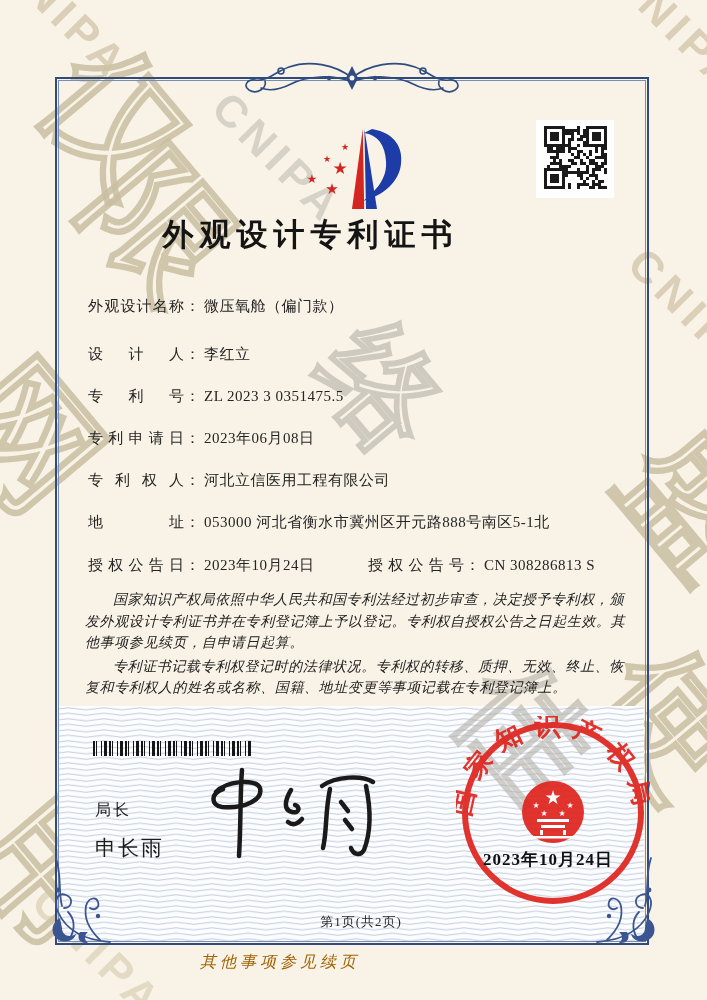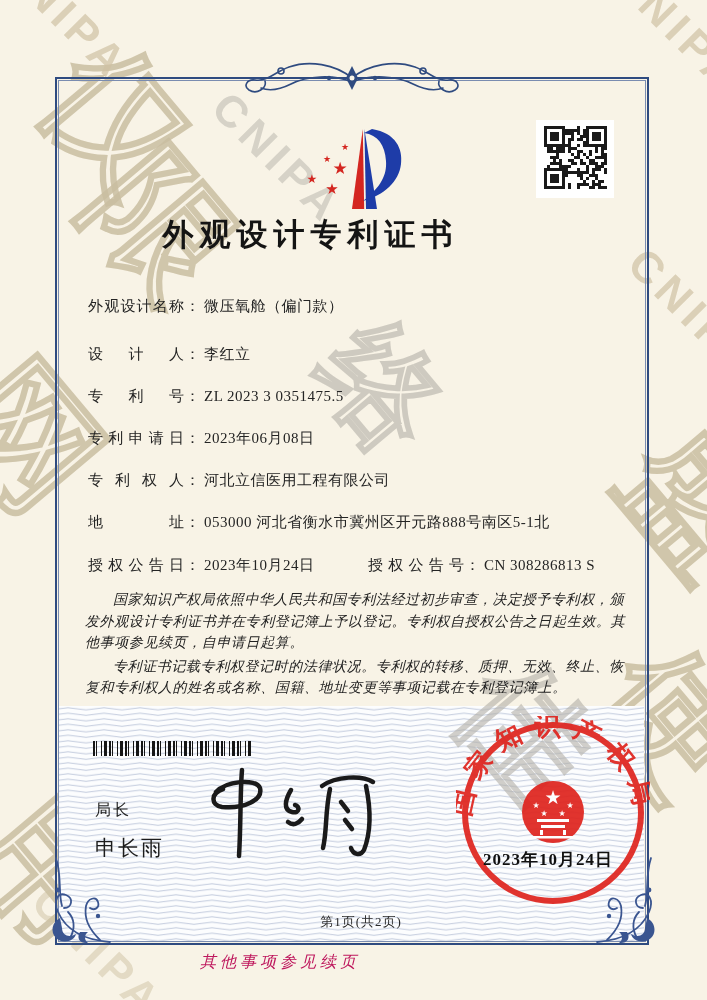--- a/index.html
+++ b/index.html
@@ -81,21 +81,21 @@
 
   
   .seal{position:absolute;left:456px;top:716px;z-index:6;opacity:.93;}
   .seal-date{position:absolute;left:473px;top:848px;width:150px;z-index:7;
     text-align:center;font-size:17px;font-weight:700;color:#101010;letter-spacing:1px;}
 
   
   .page-num{position:absolute;left:55px;top:913px;width:590px;text-align:center;z-index:5;
     font-size:13px;color:#2a2a2a;letter-spacing:1px;padding-left:11px;}
   .continuation{position:absolute;left:0;top:952px;width:560px;text-align:center;z-index:5;
-    font-size:16px;color:#be185d;letter-spacing:4px;font-style:italic;}
+    font-size:16px;color:#a16207;letter-spacing:4px;font-style:italic;}
 </style>
 </head>
 <body>
 
 <div class="page">
 
   <span class="wm-char wm0">仅</span>
   <span class="wm-char wm1">限</span>
   <span class="wm-char wm2">网</span>
   <span class="wm-char gray wm3">络</span>

